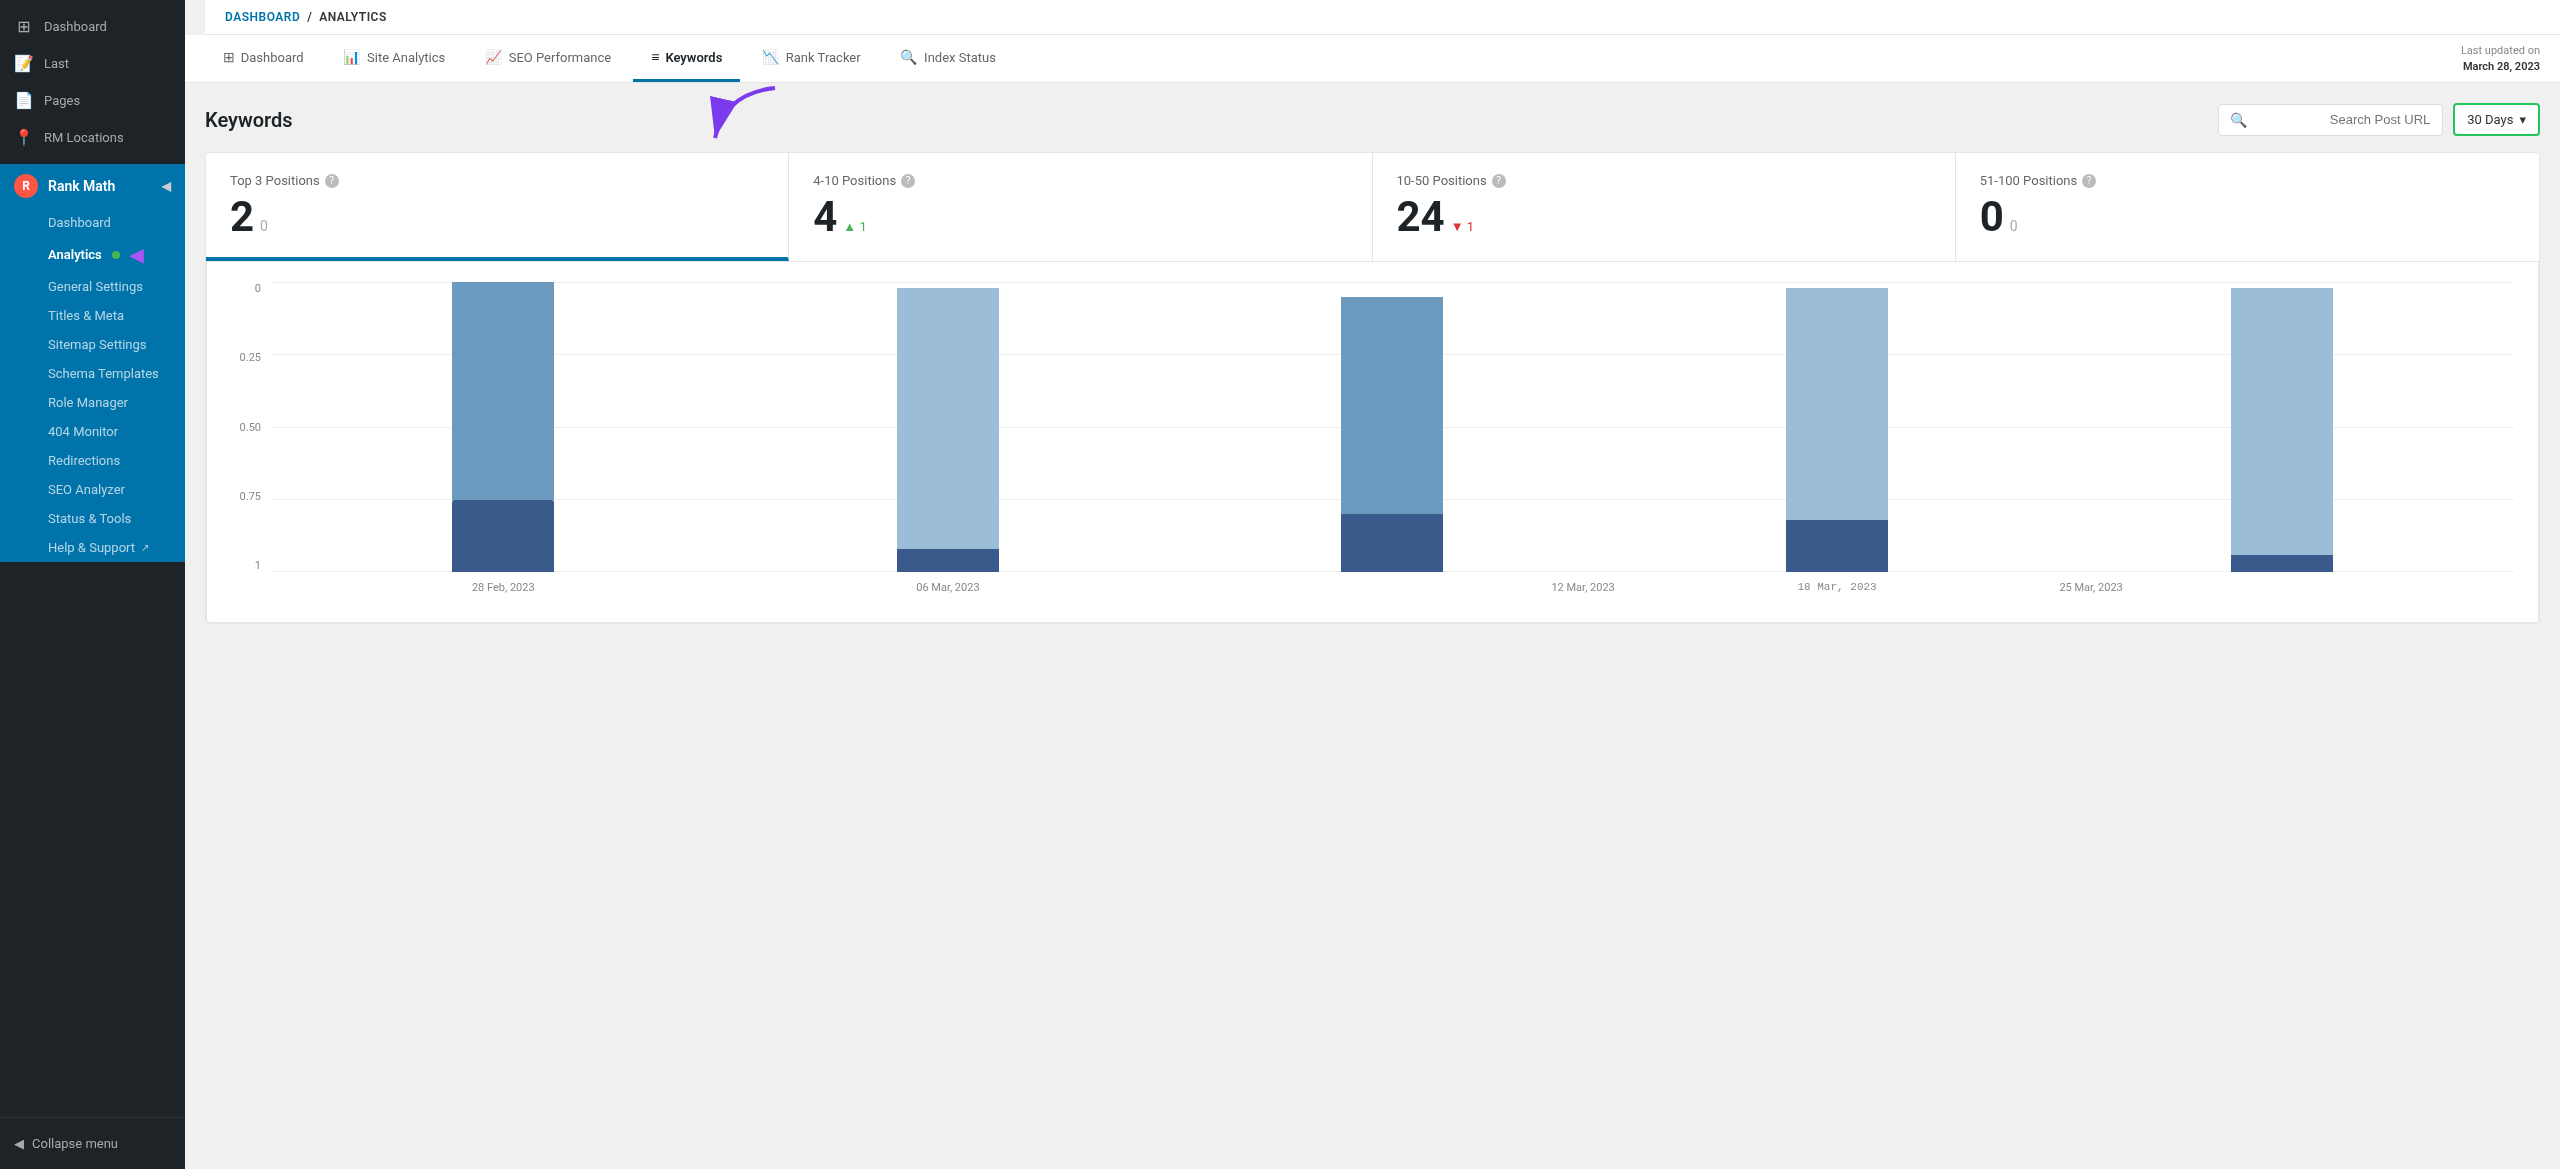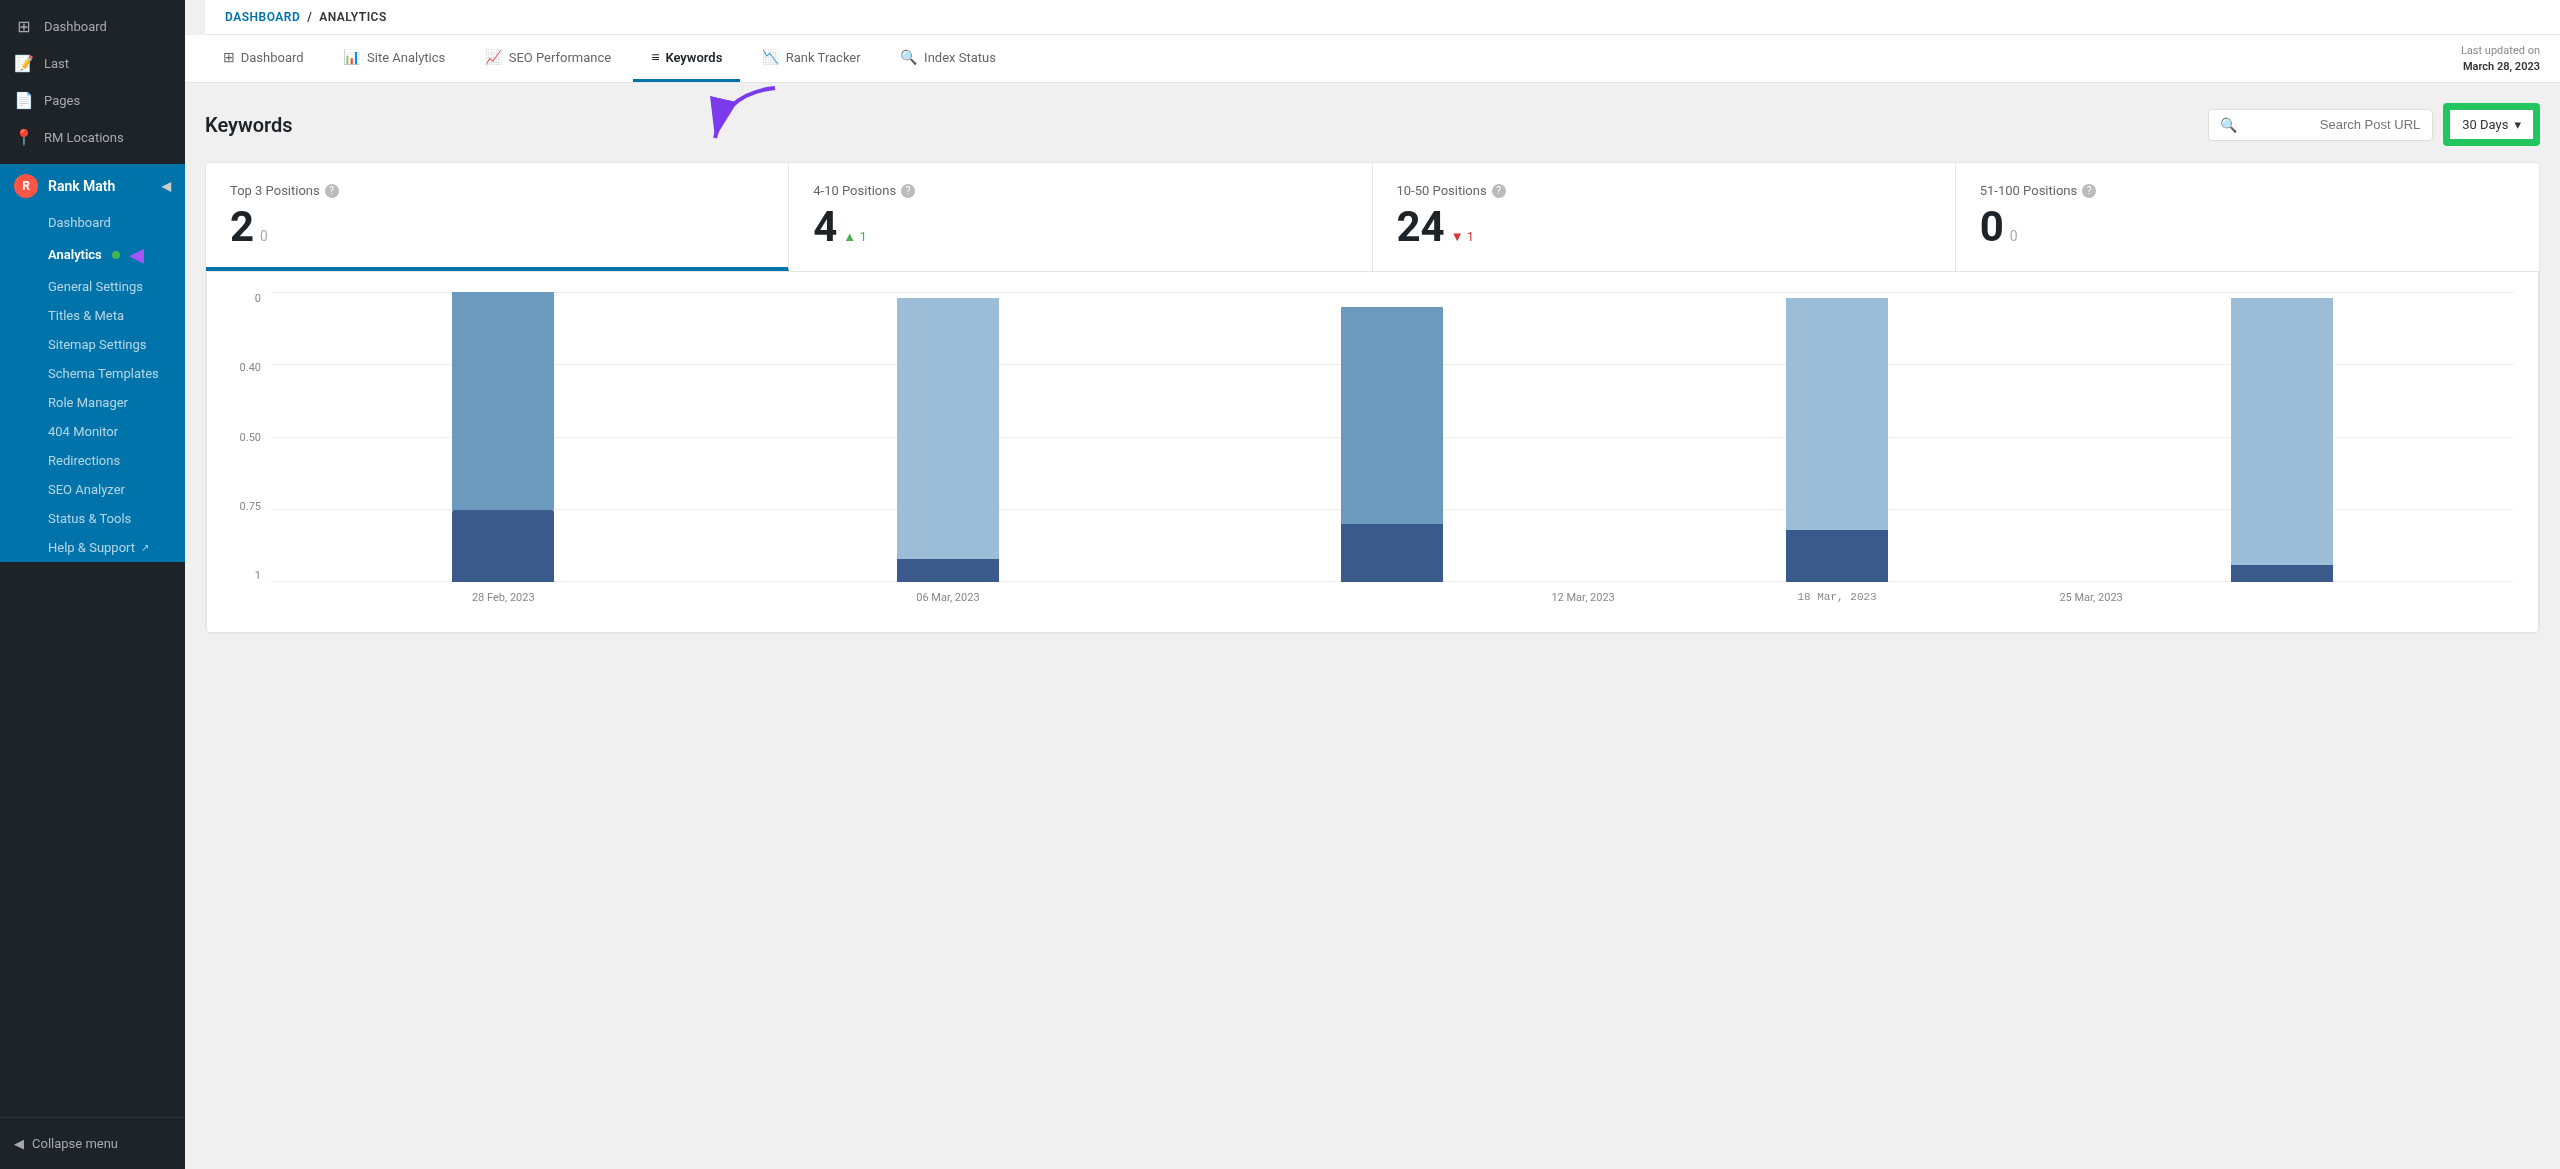--- a/index.html
+++ b/index.html
@@ -188,21 +188,21 @@
       color: #333;
       background: transparent;
       width: 100%;
       text-align: right;
     }
     .search-icon { color: #999; font-size: 14px; }
     .days-dropdown {
       display: flex;
       align-items: flex-end;
       background: #fff;
-      border: 7px solid #22c55e;
+      border: 2px solid #22c55e;
       border-radius: 4px;
       padding: 7px 12px;
       gap: 6px;
       font-size: 13px;
       color: #333;
       cursor: pointer;
       white-space: nowrap;
     }
 
     
@@ -496,21 +496,21 @@
         </div>
       </div>
 
       <div class="chart-container">
         <div style="display:flex; height:320px;">
 
           <div class="chart-y-axis">
             <span>1</span>
             <span>0.75</span>
             <span>0.50</span>
-            <span>0.40</span>
+            <span>0.25</span>
             <span>0</span>
           </div>
 
           <div style="flex:1; position:relative;">
 
             <div style="position:absolute;top:0;left:0;right:0;bottom:30px;display:flex;flex-direction:column;justify-content:space-between;pointer-events:none;">
               <div style="border-top:1px solid #eee;"></div>
               <div style="border-top:1px solid #eee;"></div>
               <div style="border-top:1px solid #eee;"></div>
               <div style="border-top:1px solid #eee;"></div>

